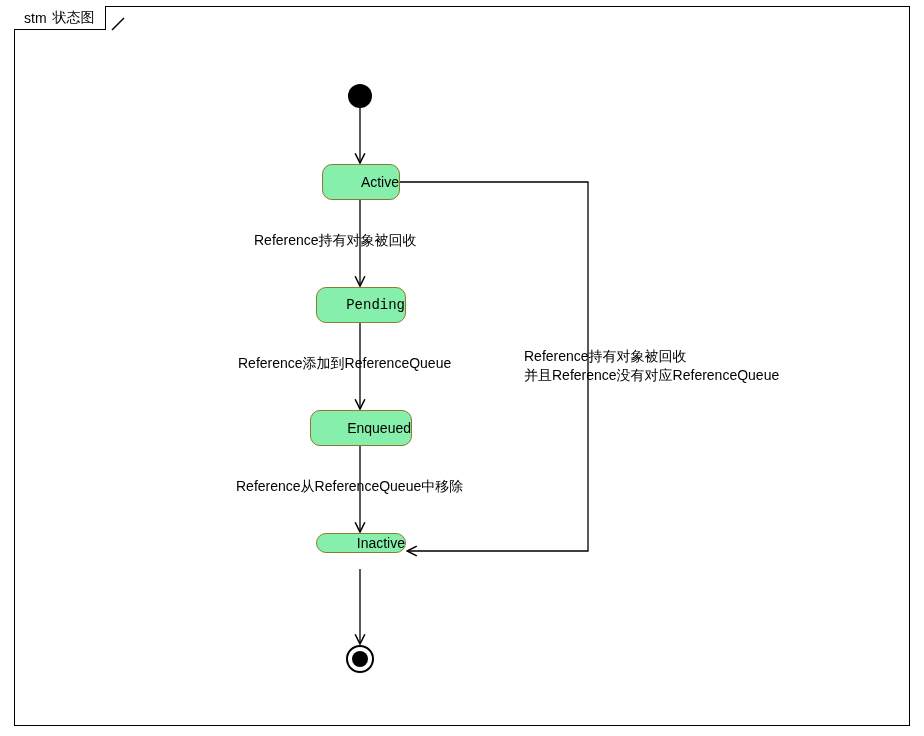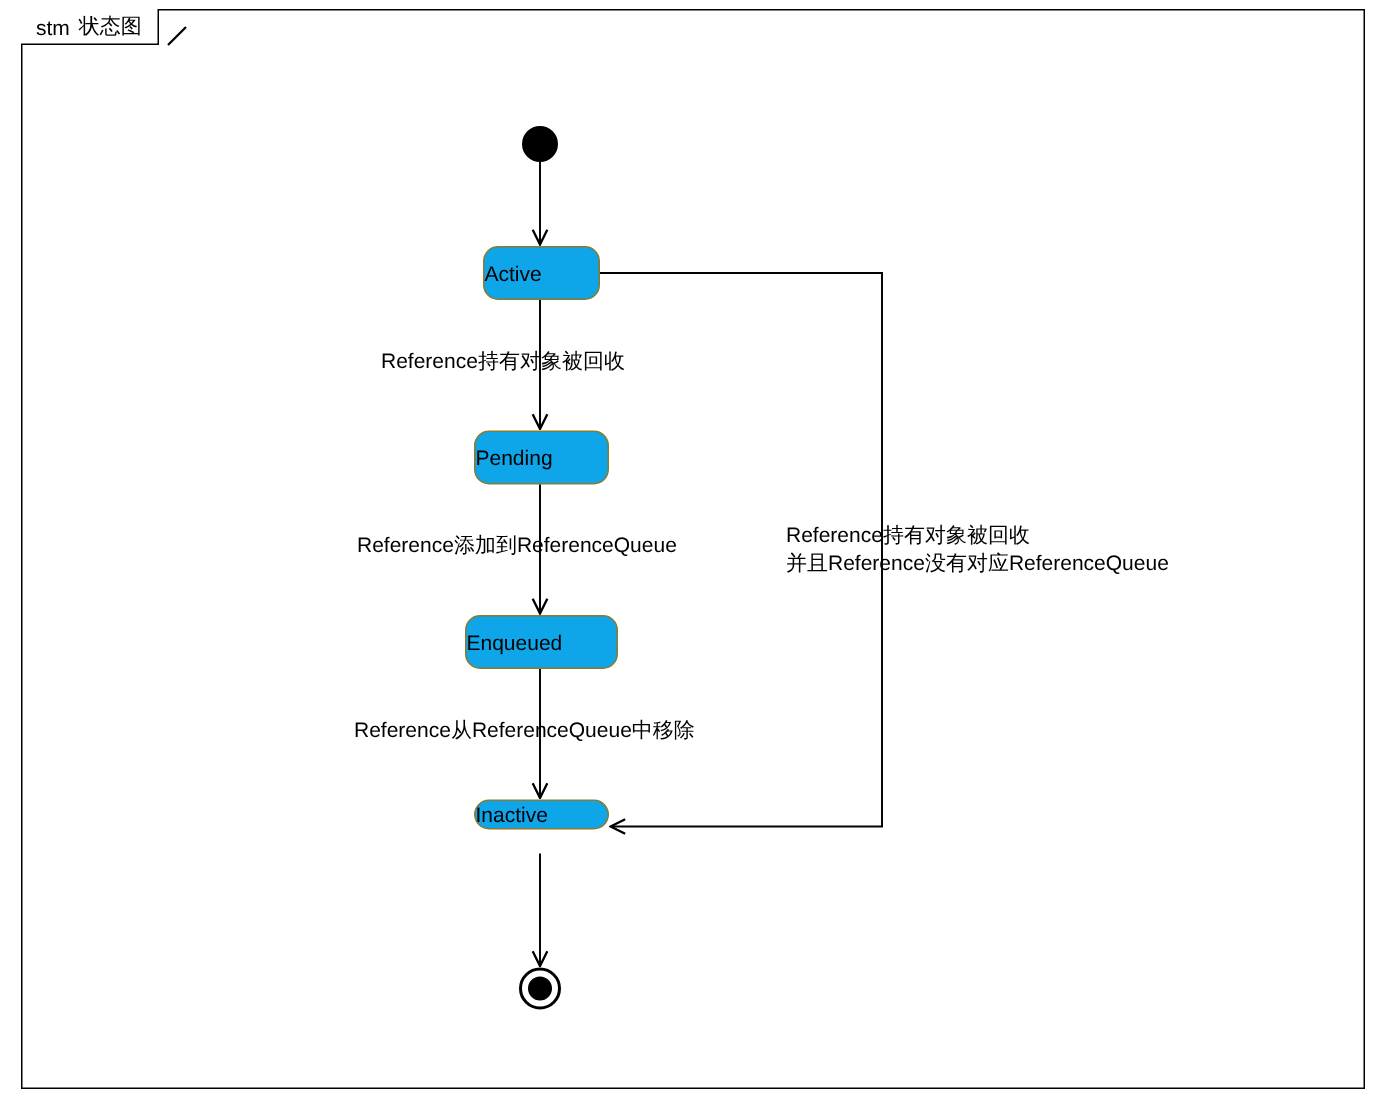--- a/index.html
+++ b/index.html
@@ -36,26 +36,26 @@
     display: flex;
     align-items: center;
     box-sizing: border-box;
   }
   .frame-title .stm {
     margin-right: 6px;
   }
 
   .state {
     position: absolute;
-    background: #0ea5e9;
+    background: #86efac;
     border: 1.4px solid #8a7b2d;
     border-radius: 10px;
     display: flex;
     align-items: center;
-    justify-content: flex-start;
+    justify-content: flex-end;
     font-size: 14px;
     box-sizing: border-box;
   }
 
   .initial {
     position: absolute;
     width: 24px;
     height: 24px;
     background: #000;
     border-radius: 50%;
@@ -110,21 +110,21 @@
   <svg class="edges" style="z-index:2">
     <polyline points="112,30 124,18" fill="none" stroke="#000" stroke-width="1.5"></polyline>
   </svg>
 
   <div class="initial" style="left:348px; top:84px;"></div>
 
   <div class="state" style="left:322px; top:164px; width:78px; height:36px;">
     <span>Active</span>
   </div>
 
-  <div class="state" style="left:316px; top:287px; width:90px; height:36px;">
+  <div class="state" style="left:316px; top:287px; width:90px; height:36px;font-family:Liberation Mono, monospace;">
     <span>Pending</span>
   </div>
 
   <div class="state" style="left:310px; top:410px; width:102px; height:36px;">
     <span>Enqueued</span>
   </div>
 
   <div class="state" style="left:316px; top:533px; width:90px; height:20px;">
     <span>Inactive</span>
   </div>

